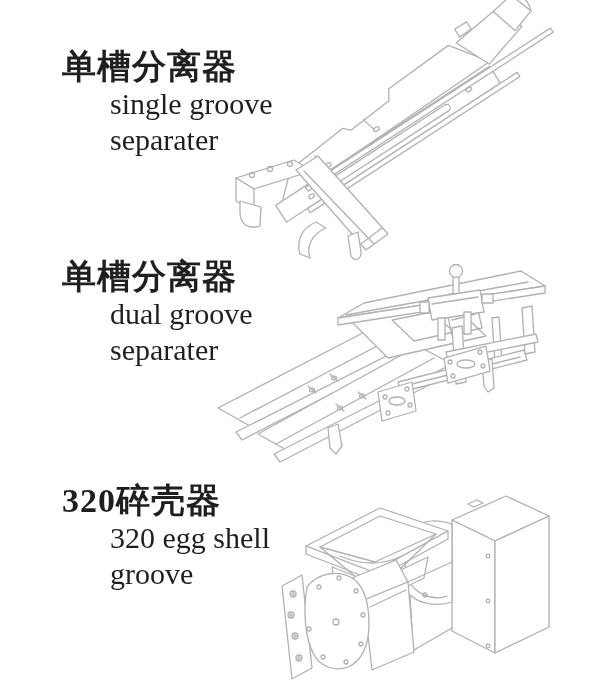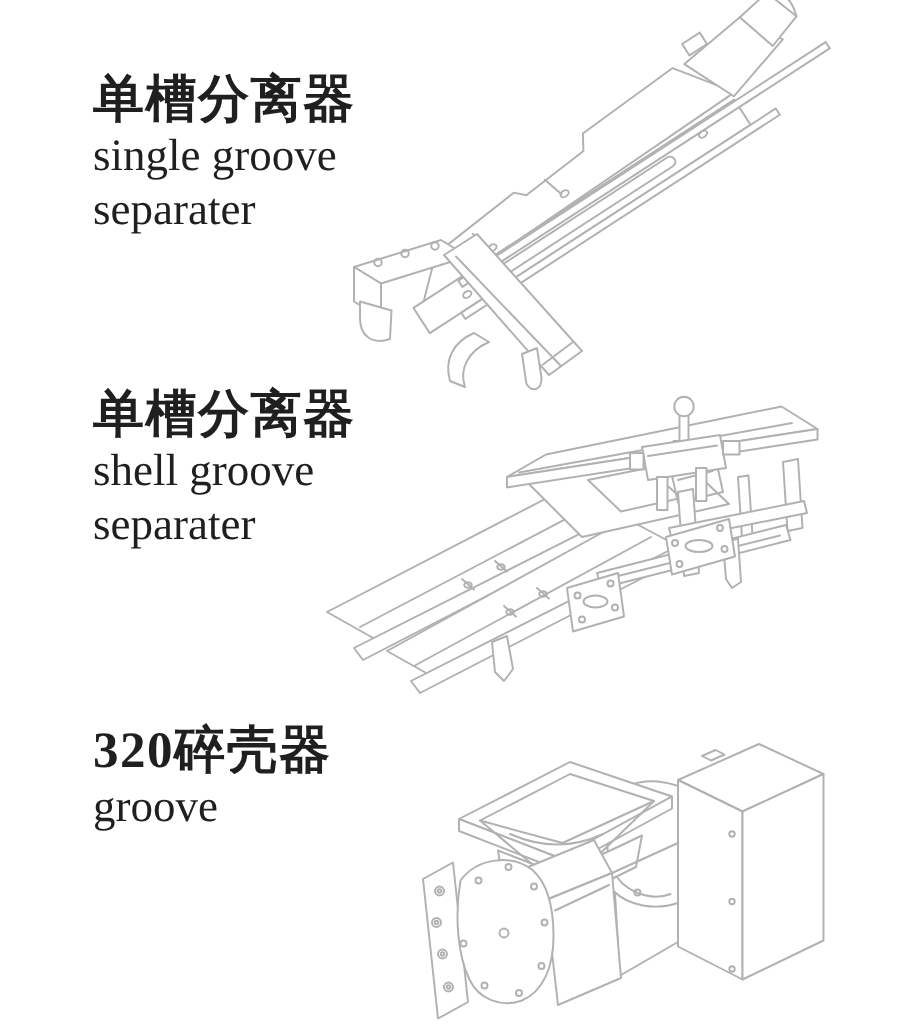--- a/index.html
+++ b/index.html
@@ -9,21 +9,21 @@
     font-family:"Liberation Sans","DejaVu Sans",sans-serif;
   }
   .label-block{position:absolute;left:62px;width:260px;}
   .zh{
     font-family:Liberation Serif, serif;
     font-size:34px;font-weight:600;letter-spacing:1px;
     color:#1f1f1f;line-height:38px;white-space:nowrap;
   }
   .en{
     font-family:"Liberation Serif","DejaVu Serif",serif;
-    font-size:30px;color:#1f1f1f;line-height:36px;white-space:nowrap;
+    font-size:30px;color:#1f1f1f;line-height:36px;white-space:nowrap;margin-left:48px;
   }
   #art{position:absolute;left:0;top:0;}
   #art path,#art rect,#art line,#art circle,#art ellipse,#art polygon{
     stroke:#b1b1b1;stroke-width:1.3;fill:none;
     stroke-linejoin:round;stroke-linecap:round;
   }
   #art .f{fill:#ffffff;}
 </style>
 </head>
 <body>
@@ -217,20 +217,21 @@
 </svg>
 
 <div class="label-block" style="top:48px">
   <div class="zh">单槽分离器</div>
   <div class="en">single groove</div>
   <div class="en">separater</div>
 </div>
 
 <div class="label-block" style="top:258px">
   <div class="zh">单槽分离器</div>
-  <div class="en">shell groove</div>
+  <div class="en">dual groove</div>
   <div class="en">separater</div>
 </div>
 
 <div class="label-block" style="top:482px">
   <div class="zh">320碎壳器</div>
+  <div class="en">320 egg shell</div>
   <div class="en">groove</div>
 </div>
 
 </body></html>

